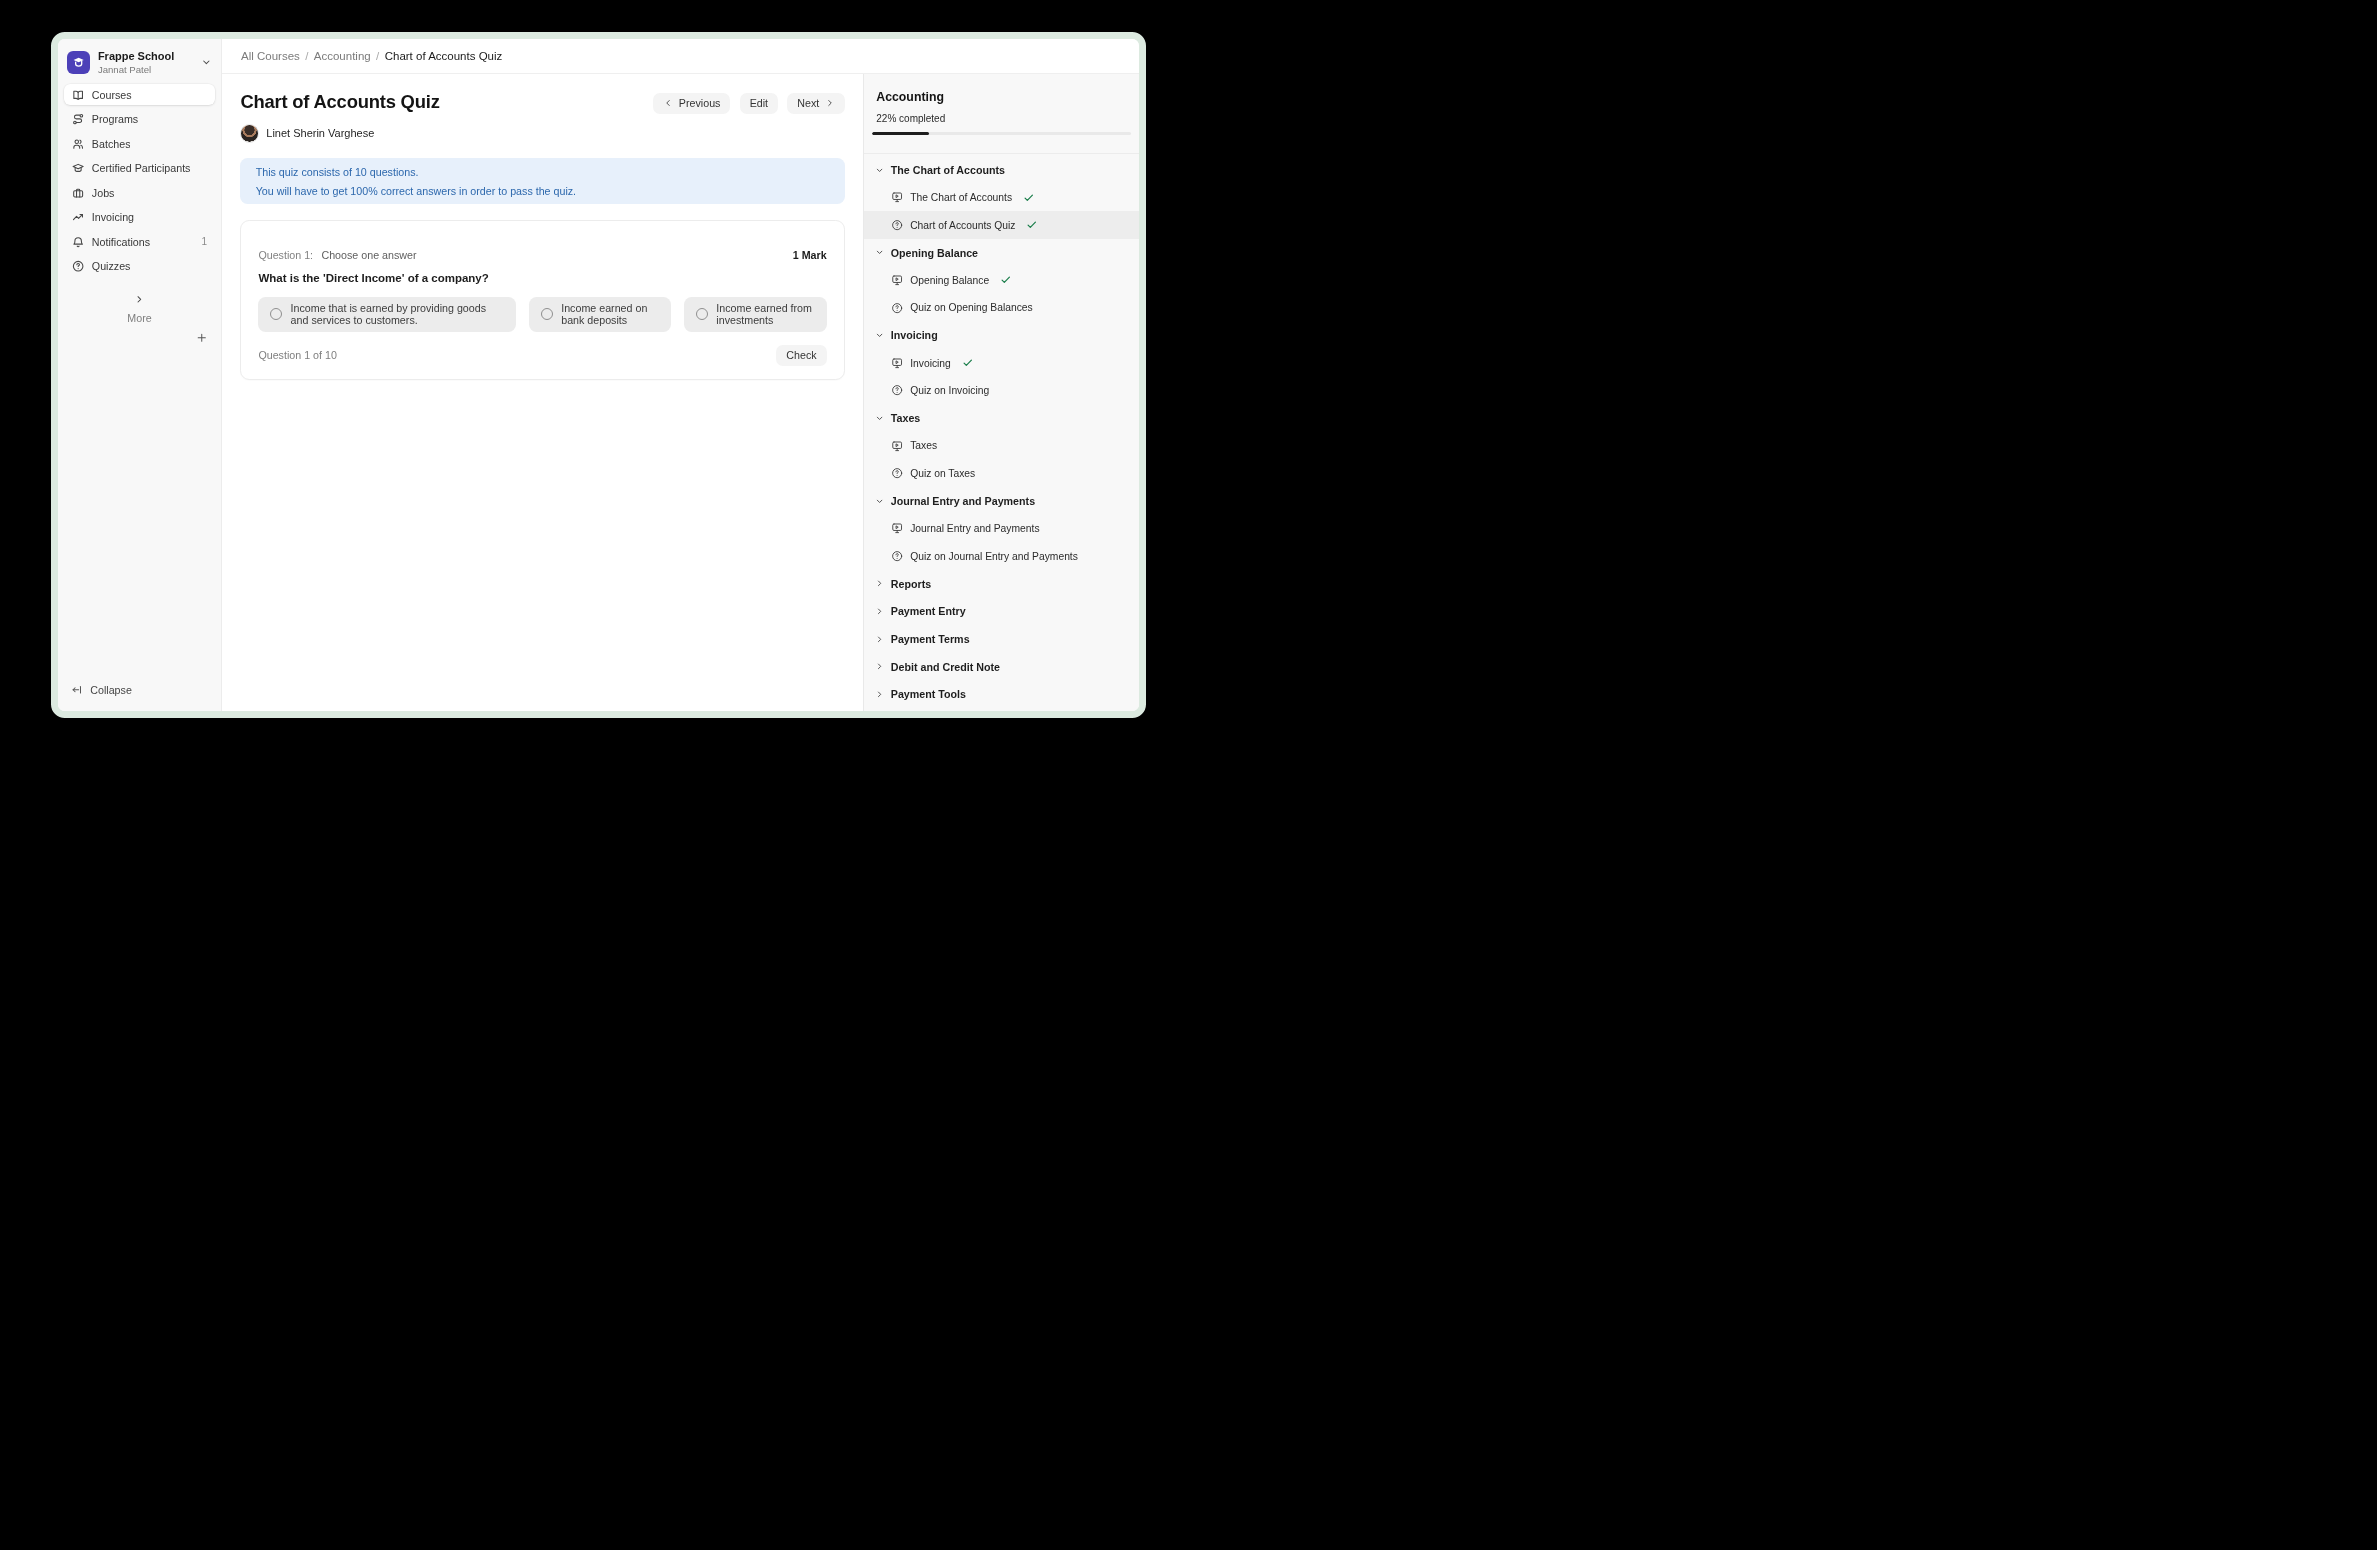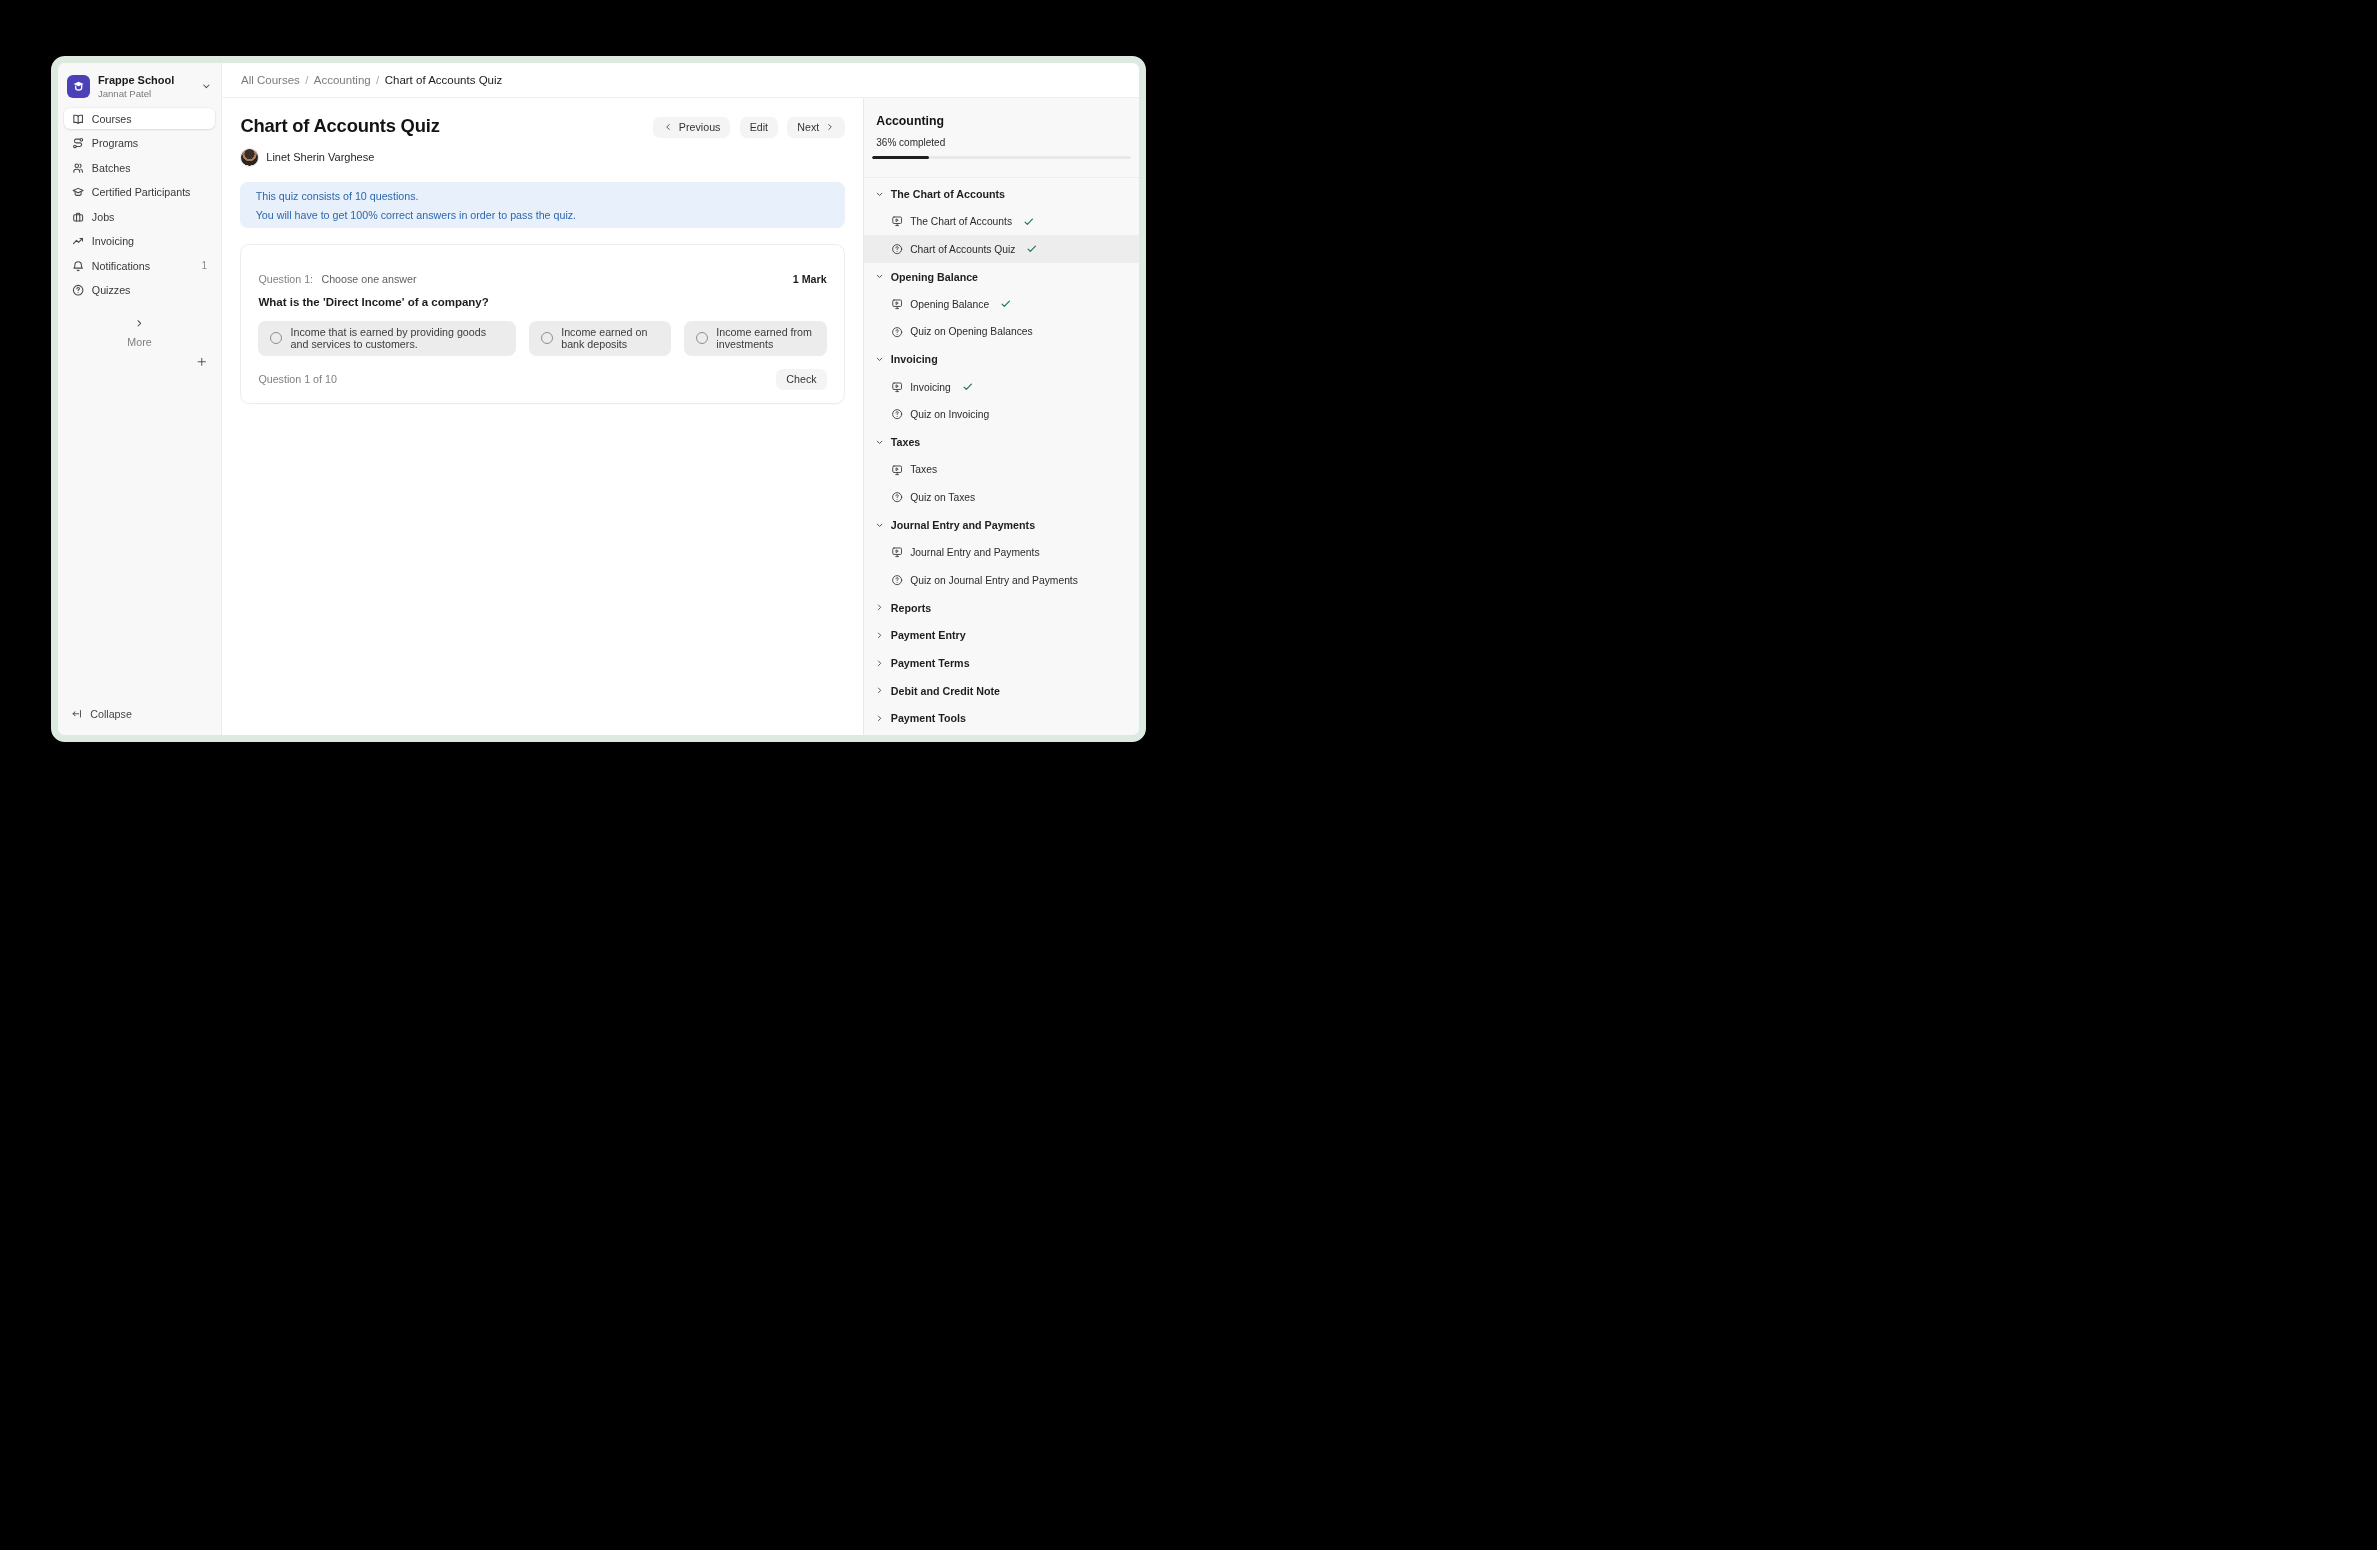--- a/index.html
+++ b/index.html
@@ -1,18 +1,18 @@
 <!DOCTYPE html>
 <html style="font-size:12.3px"><head>
 <meta charset="utf-8">
 <style>
   html,body{margin:0;padding:0;background:#000;}
   body{width:1189px;height:775px;position:relative;overflow:hidden;
        font-family:"Liberation Sans",sans-serif;-webkit-font-smoothing:antialiased;}
-  .stage{position:absolute;inset:0;background:#000;margin-top:24px;}
+  .stage{position:absolute;inset:0;background:#000;}
   .window{position:absolute;left:51px;top:32px;width:1095px;height:686px;
           box-sizing:border-box;background:#fff;border:7.7px solid #dceae0;
           border-radius:13.8px;overflow:hidden;display:flex;}
 
   
   .sidebar{width:164px;min-width:164px;background:#f8f8f8;border-right:0.8px solid #ececec;
            display:flex;flex-direction:column;box-sizing:border-box;padding:9.2px 5.4px 10.7px;}
   .workspace{display:flex;align-items:center;gap:7.7px;padding:1.5px 3.8px 9.2px;}
   .logo{width:23px;height:23px;border-radius:6.1px;background:#4c40b8;display:flex;
         align-items:center;justify-content:center;flex:none;}
@@ -313,21 +313,21 @@
               <button class="btn check-btn">
                 <span>Check</span>
               </button>
             </div>
           </div>
         </div>
 
         <div class="right-panel">
           <div class="rp-head">
             <div class="rp-title">Accounting</div>
-            <div class="rp-progress-text">36% completed</div>
+            <div class="rp-progress-text">22% completed</div>
             <div class="rp-track">
               <div class="rp-fill" id="progress-fill" style="width: 22%;"></div>
             </div>
           </div>
           <div class="rp-divider"></div>
           <div class="outline" id="outline-list">
   <div class="o-section">
     <div class="o-header">
       <span class="o-chevron">
                     <svg width="10.7" height="10.7" viewBox="0 0 16 16" fill="none" stroke="currentColor" stroke-width="1.5" stroke-linecap="round" stroke-linejoin="round">

